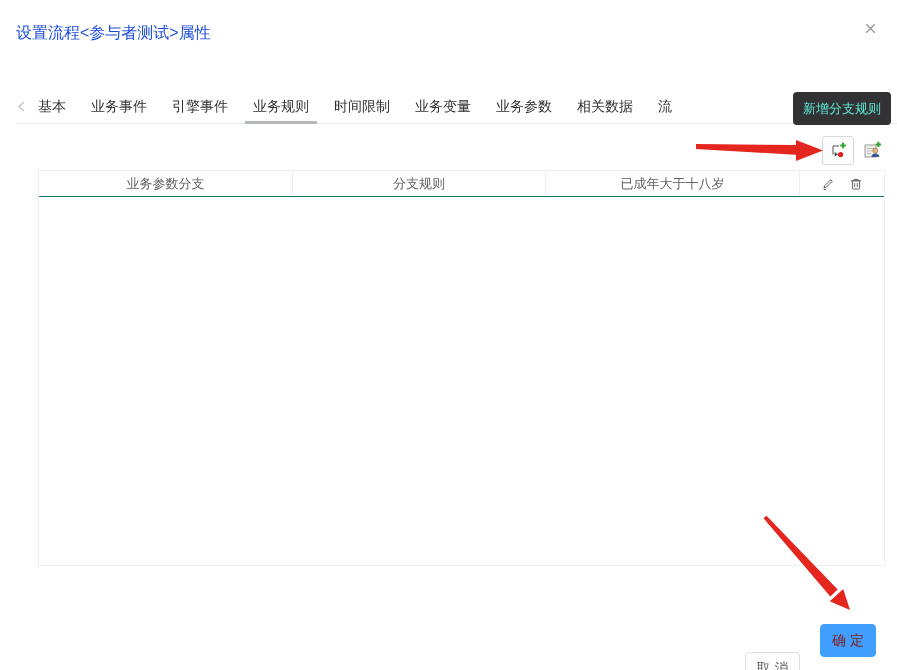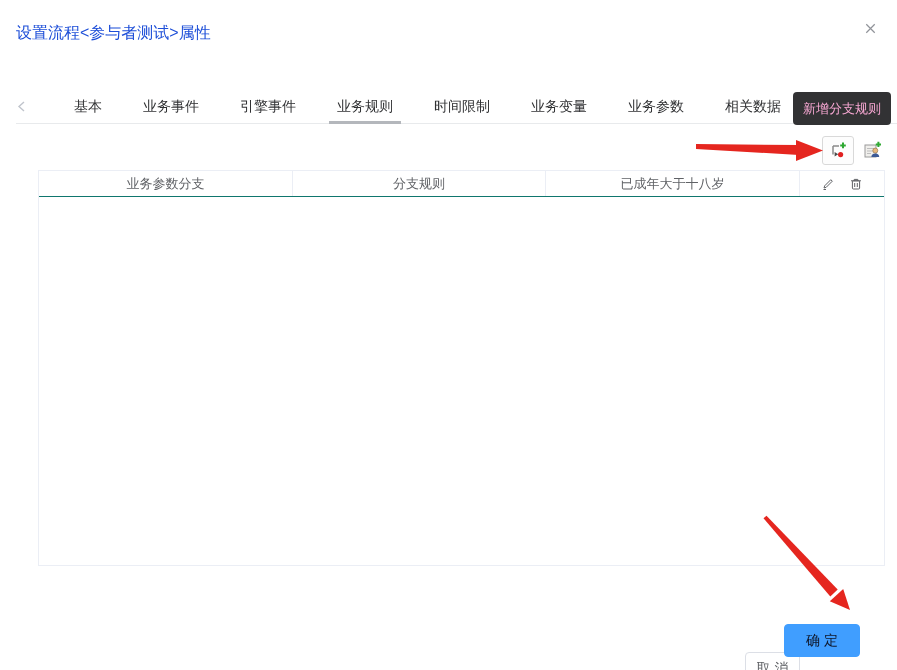--- a/index.html
+++ b/index.html
@@ -8,28 +8,28 @@
     font-family:"Liberation Sans",sans-serif;overflow:hidden;color:#303133;
   }
   
   .dlg-title{position:absolute;left:16px;top:23px;font-size:16px;color:#1d4ed8;}
   .dlg-close{position:absolute;left:858px;top:16px;width:24px;height:24px;
     display:flex;align-items:center;justify-content:center;cursor:pointer;}
   
   .tabbar{position:absolute;left:16px;right:0;top:90px;height:33px;
     border-bottom:1px solid #e8eaec;display:flex;align-items:center;}
   .tab-prev{width:14px;height:14px;margin-right:8px;display:flex;align-items:center;}
-  .tabs{display:flex;gap:41px;align-items:center;height:100%;margin-left:36px;}
+  .tabs{display:flex;gap:25px;align-items:center;height:100%;}
   .tab{position:relative;font-size:14px;color:#303133;height:100%;
     display:flex;align-items:center;white-space:nowrap;cursor:pointer;}
   .tab.active::after{content:"";position:absolute;left:-8px;right:-8px;bottom:-1px;
     height:3px;background:#b4b7bc;}
   
   .tooltip{position:absolute;left:793px;top:92px;height:33px;box-sizing:border-box;
-    background:rgba(42,42,44,0.96);color:#f9a8d4;font-size:13px;border-radius:4px;
+    background:rgba(42,42,44,0.96);color:#5eead4;font-size:13px;border-radius:4px;
     display:flex;align-items:center;padding:0 10px;z-index:40;white-space:nowrap;}
   
   .tool-row{position:absolute;left:0;right:12px;top:135px;height:30px;
     display:flex;justify-content:flex-end;align-items:center;gap:7px;}
   .tool-btn{width:32px;height:29px;border:1px solid #d9d9d9;border-radius:3px;
     background:#fdfdfd;display:flex;align-items:center;justify-content:center;
     box-sizing:border-box;cursor:pointer;}
   .tool-plain{width:24px;height:24px;display:flex;align-items:center;
     justify-content:center;cursor:pointer;}
   
@@ -45,21 +45,21 @@
   .g-head .g-cell{color:#909399;font-size:13px;text-align:left;padding:0 10px;}
   .g-data .g-cell{color:#606266;font-size:13px;text-align:center;}
   .g-actions{display:flex;align-items:center;justify-content:center;gap:14px;}
   .icon-btn{display:flex;align-items:center;cursor:pointer;}
   .g-fill{flex:1;}
   
   .btn{position:absolute;top:624px;height:33px;box-sizing:border-box;border-radius:4px;
     font-size:14px;display:flex;align-items:center;justify-content:center;cursor:pointer;
     font-family:"Liberation Sans",sans-serif;}
   .btn-cancel{left:745px;width:55px;background:#fff;border:1px solid #dcdfe6;color:#606266;margin-top:28px;}
-  .btn-confirm{left:784px;width:76px;background:#409EFF;border:1px solid #409EFF;color:#0f172a;}
+  .btn-confirm{left:820px;width:56px;background:#409EFF;border:1px solid #409EFF;color:#7f1d1d;}
   
   .anno{position:absolute;z-index:50;pointer-events:none;}
 </style>
 </head>
 <body>
 
 <div class="stage">
 
   <div class="dlg-title">设置流程&lt;参与者测试&gt;属性</div>
   <div class="dlg-close">

